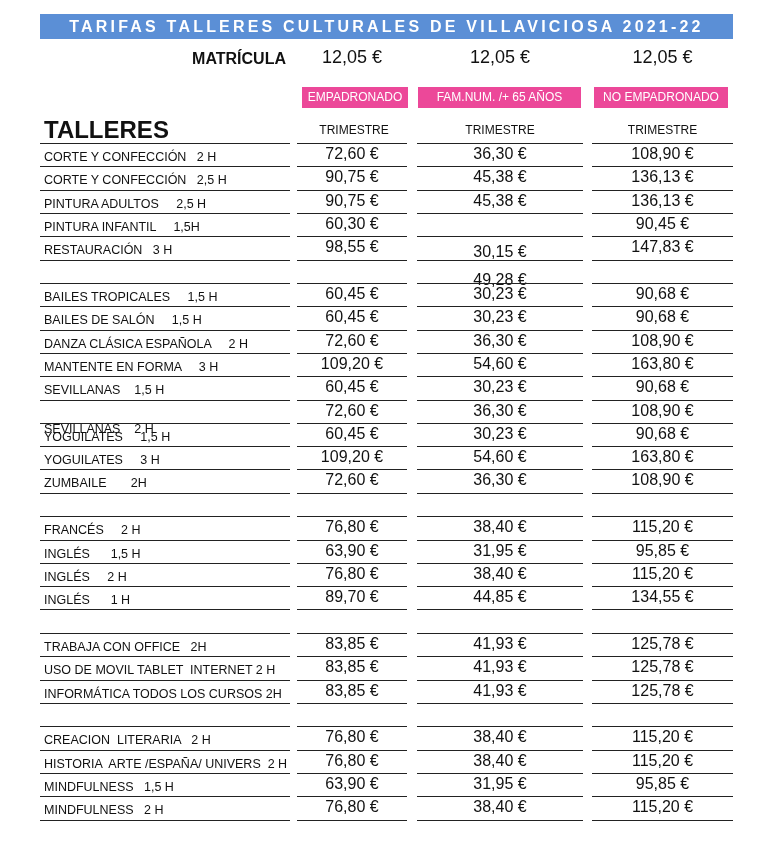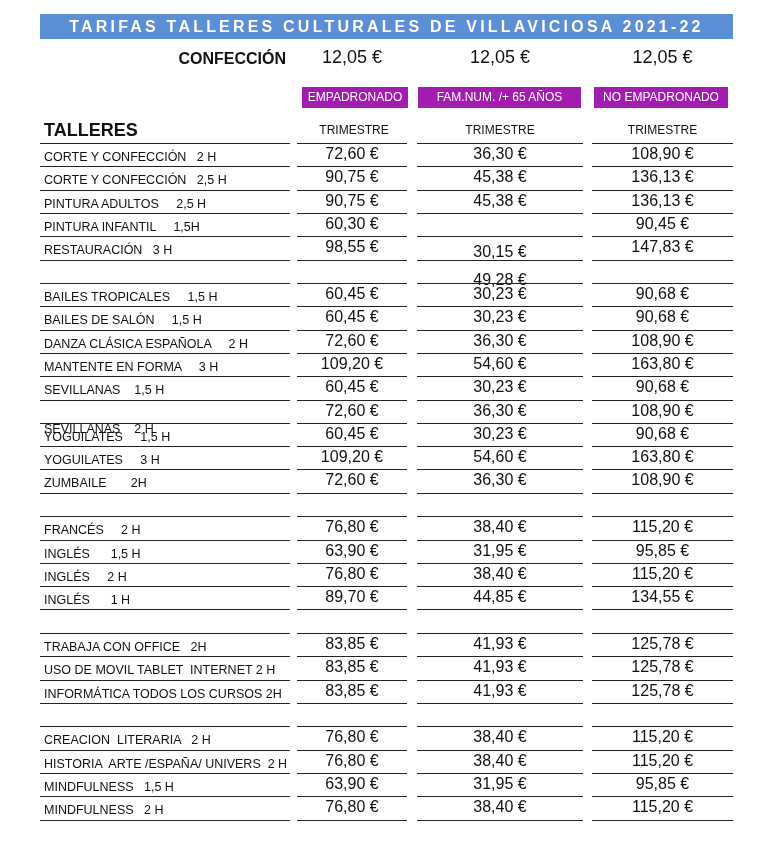--- a/index.html
+++ b/index.html
@@ -4,34 +4,34 @@
 <style>
   html, body { margin:0; padding:0; background:#ffffff; }
   body { width:766px; height:845px; position:relative; overflow:hidden;
          font-family:"Liberation Sans", "DejaVu Sans", sans-serif; color:#111; }
   .title-bar { position:absolute; left:40px; top:14px; width:693px; height:25px;
                background:#5b8fd6; color:#fff; font-weight:bold; font-size:16px;
                letter-spacing:3.2px; text-align:center; line-height:25px; white-space:nowrap; }
   .matricula-label { position:absolute; left:150px; top:48px; width:136px; text-align:right;
                      font-weight:bold; font-size:16px; line-height:22px; }
   .matricula-val { position:absolute; top:45px; font-size:18px; line-height:24px; text-align:center; }
-  .cat-badge { position:absolute; top:87px; height:21px; background:#a21caf; color:#fff;
+  .cat-badge { position:absolute; top:87px; height:21px; background:#ec4899; color:#fff;
                font-size:12px; line-height:21px; text-align:center; white-space:nowrap; }
-  .hdr-label { position:absolute; left:44px; top:118px; font-weight:bold; font-size:18px; line-height:24px; }
+  .hdr-label { position:absolute; left:44px; top:118px; font-weight:bold; font-size:24px; line-height:24px; }
   .hdr-col { position:absolute; top:118px; font-size:12px; line-height:24px; text-align:center; }
   .hline { position:absolute; height:0; border-top:1.5px solid #222; }
   .row-label { position:absolute; left:44px; font-size:12.5px; line-height:16px; white-space:pre; }
   .cell { position:absolute; font-size:16px; line-height:20px; text-align:center; }
 </style>
 </head>
 <body>
 
 <div class="title-bar">TARIFAS TALLERES CULTURALES DE VILLAVICIOSA 2021-22</div>
 
-<div class="matricula-label">CONFECCIÓN</div>
+<div class="matricula-label">MATRÍCULA</div>
 <div class="matricula-val" style="left:297px;width:110px;">12,05 €</div>
 <div class="matricula-val" style="left:417px;width:166px;">12,05 €</div>
 <div class="matricula-val" style="left:592px;width:141px;">12,05 €</div>
 
 <div class="cat-badge" style="left:302px;width:106px;">EMPADRONADO</div>
 <div class="cat-badge" style="left:418px;width:163px;">FAM.NUM. /+ 65 AÑOS</div>
 <div class="cat-badge" style="left:594px;width:134px;">NO EMPADRONADO</div>
 
 <div class="hdr-label">TALLERES</div>
 <div class="hdr-col" style="left:297px;width:114px;">TRIMESTRE</div>

